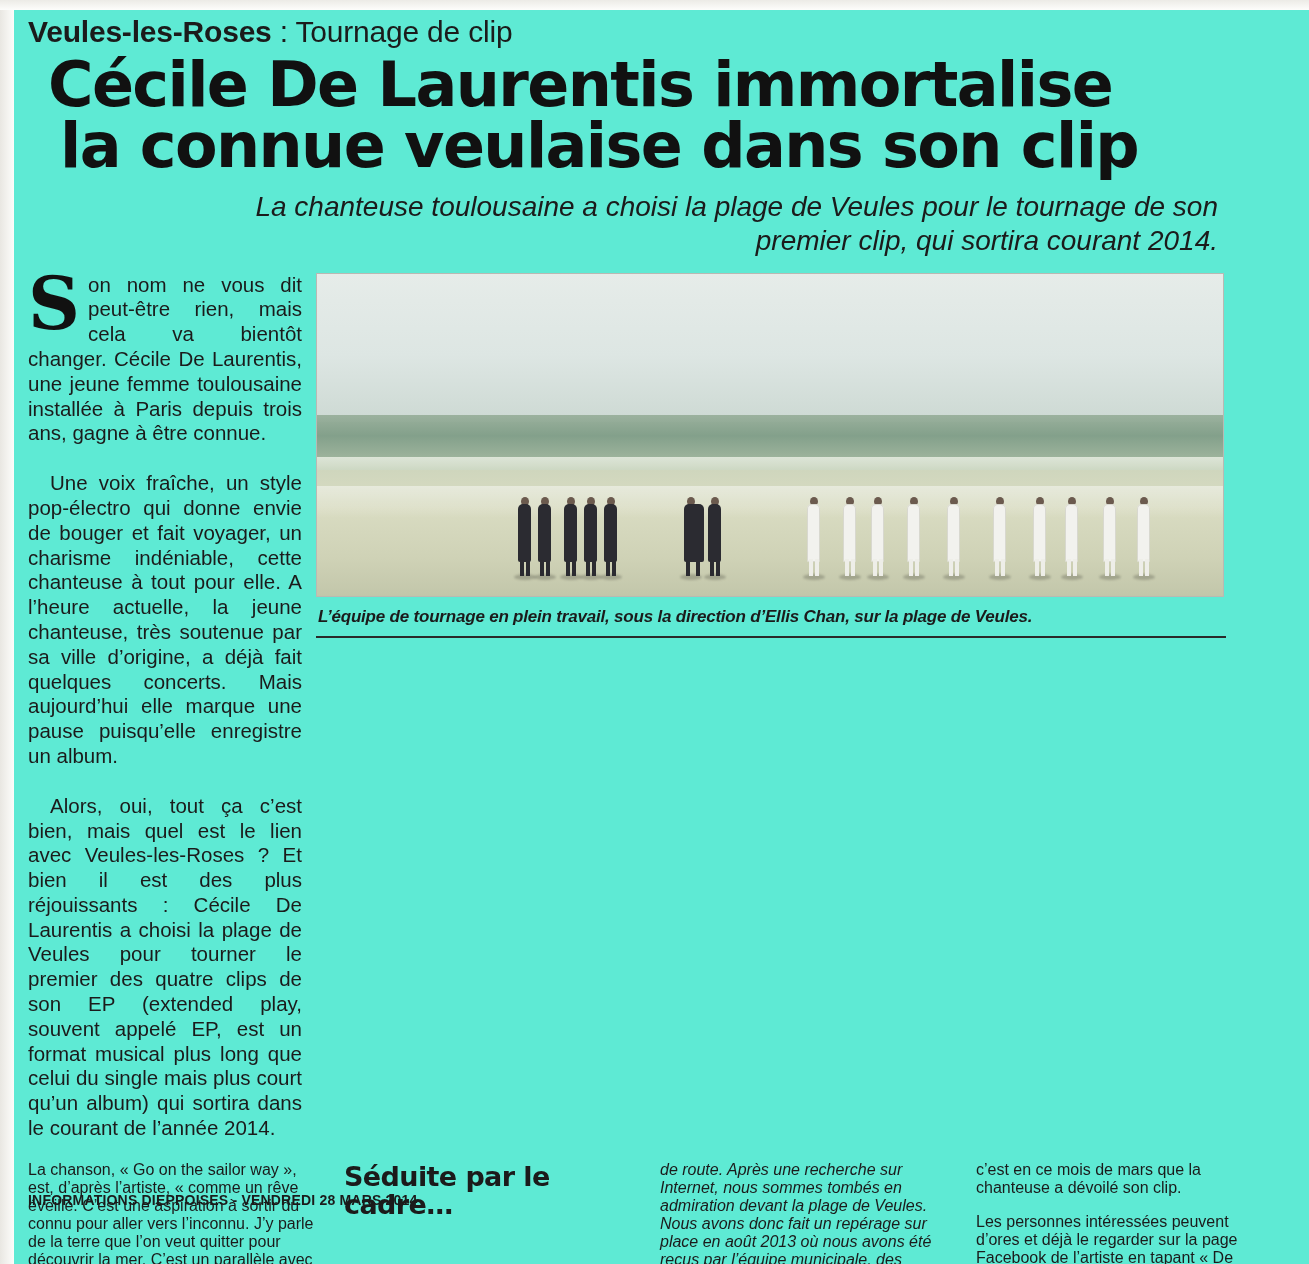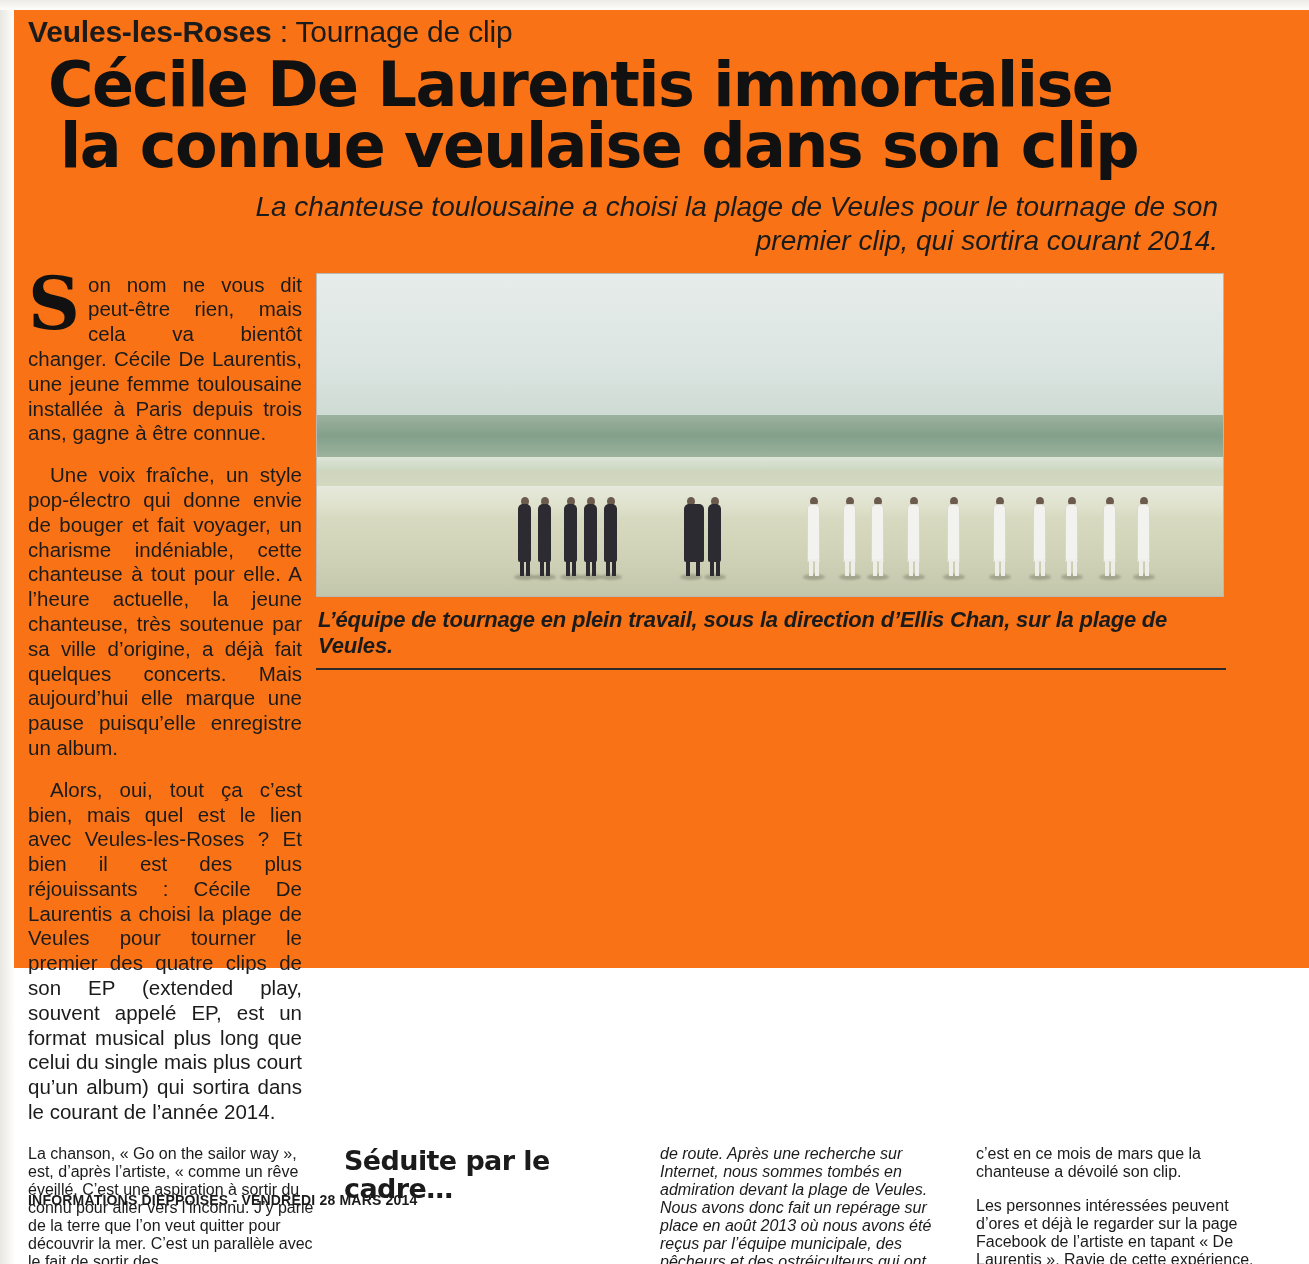--- a/index.html
+++ b/index.html
@@ -12,22 +12,22 @@
     height: 1264px;
     font-family: "Liberation Sans", sans-serif;
     color: #1b1b1b;
     position: relative;
     overflow: hidden;
   }
   .page {
     position: absolute;
     left: 0; top: 0;
     width: 1309px;
-    height: 968px;
-    background: #f97316;
+    height: 1264px;
+    background: #5eead4;
   }
   
   .scan-edge-left {
     position: absolute; left: 0; top: 0; width: 14px; height: 1264px;
     background: linear-gradient(90deg, #e9e7e2 0%, #fdfdfb 100%);
   }
   .scan-edge-top {
     position: absolute; left: 0; top: 0; width: 1309px; height: 10px;
     background: linear-gradient(180deg, #ecebe6 0%, #fdfdfb 100%);
   }
@@ -138,40 +138,40 @@
   .dark .leg { background: #2b2b31; }
   .white .body { background: #f2f2ee; box-shadow: inset 0 0 0 1px #d8d8cf; }
   .white .leg { background: #eeeee8; }
   .shadow {
     position: absolute; bottom: -4px; left: -4px; width: 22px; height: 6px;
     background: rgba(60,60,50,0.28);
     border-radius: 50%;
     filter: blur(1px);
   }
   .caption {
-    font-size: 22px;
+    font-size: 17px;
     font-weight: bold;
     font-style: italic;
     margin: 10px 0 0 2px;
     letter-spacing: -0.2px;
   }
   .rule {
     border-top: 2px solid #2a2a2a;
     margin: 9px 0 0 0;
   }
   
   .intro-col p, .col p {
     margin: 0 0 0 0;
     font-size: 20.5px;
     line-height: 1.21;
     text-align: justify;
     text-justify: inter-word;
     hyphens: auto;
   }
-  .intro-col p + p, .col p + p { margin-top: 17px; }
+  .intro-col p + p, .col p + p { margin-top: 25px; }
   .intro-col p { text-indent: 22px; }
   .intro-col p.first { text-indent: 0; }
   .dropcap {
     float: left;
     font-family: "DejaVu Serif", serif;
     font-weight: bold;
     font-size: 72px;
     line-height: 0.76;
     padding: 4px 8px 0 0;
     color: #111;

